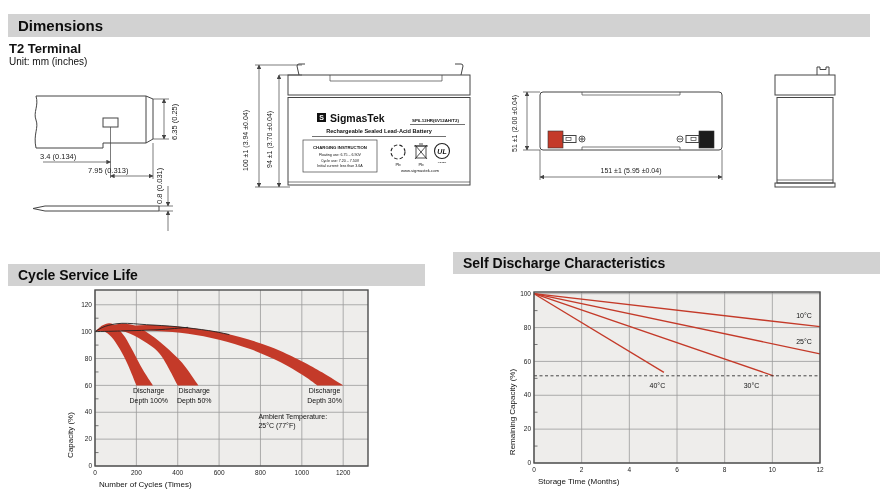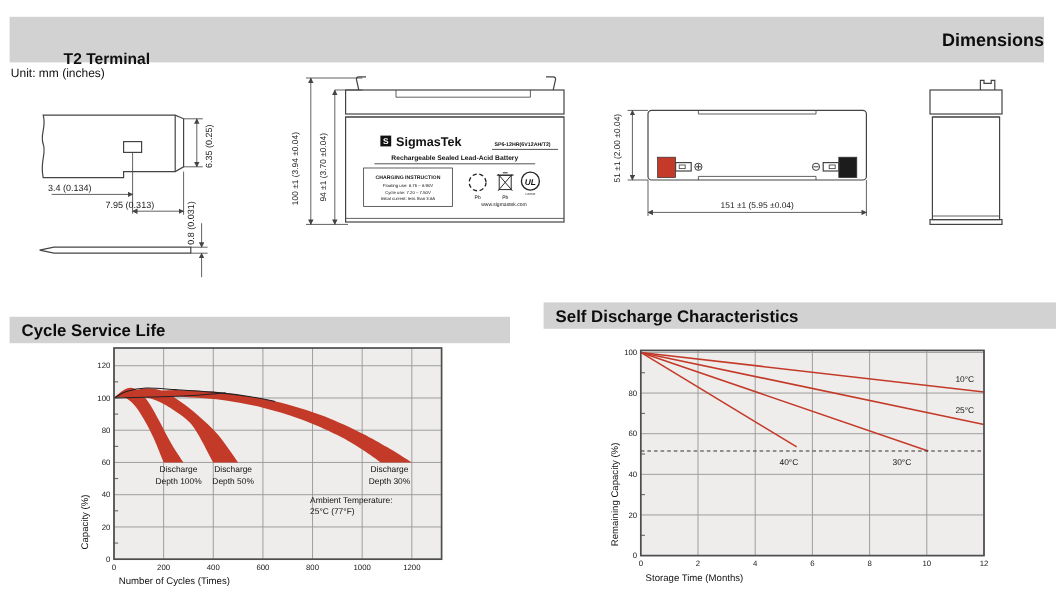--- a/index.html
+++ b/index.html
@@ -1,23 +1,23 @@
 <!DOCTYPE html>
 <html><head>
 <meta charset="utf-8">
 <style>
   html,body{margin:0;padding:0;background:#fff;}
   .page{position:relative;width:880px;height:498px;background:#ffffff;overflow:hidden;
         font-family:"Liberation Sans","DejaVu Sans",sans-serif;color:#111;}
   .bar{position:absolute;background:#d2d2d2;display:flex;align-items:center;
        padding-left:10px;box-sizing:border-box;font-weight:bold;color:#0d0d0d;}
-  #bar-dimensions{left:8px;top:14px;width:862px;height:38px;font-size:15px;justify-content:flex-end;}
+  #bar-dimensions{left:8px;top:14px;width:862px;height:23px;font-size:15px;}
   #bar-cycle{left:8px;top:264px;width:417px;height:22px;font-size:14px;}
   #bar-self{left:453px;top:252px;width:488px;height:22px;font-size:14px;}
-  .sub-title{position:absolute;left:9px;top:41px;font-weight:bold;font-size:13px;margin-left:44px;}
+  .sub-title{position:absolute;left:9px;top:41px;font-weight:bold;font-size:13px;}
   .unit-note{position:absolute;left:9px;top:56px;font-size:10px;}
   svg{position:absolute;overflow:visible;}
   #svg-terminal{left:15px;top:82px;}
   #svg-front{left:232px;top:56px;}
   #svg-top{left:505px;top:85px;}
   #svg-side{left:765px;top:56px;}
   #chart-0{left:60px;top:285px;}
   #chart-1{left:498px;top:285px;}
   .draw{stroke:#444;fill:none;stroke-width:1;}
   .thin{stroke:#444;fill:none;stroke-width:0.7;}

